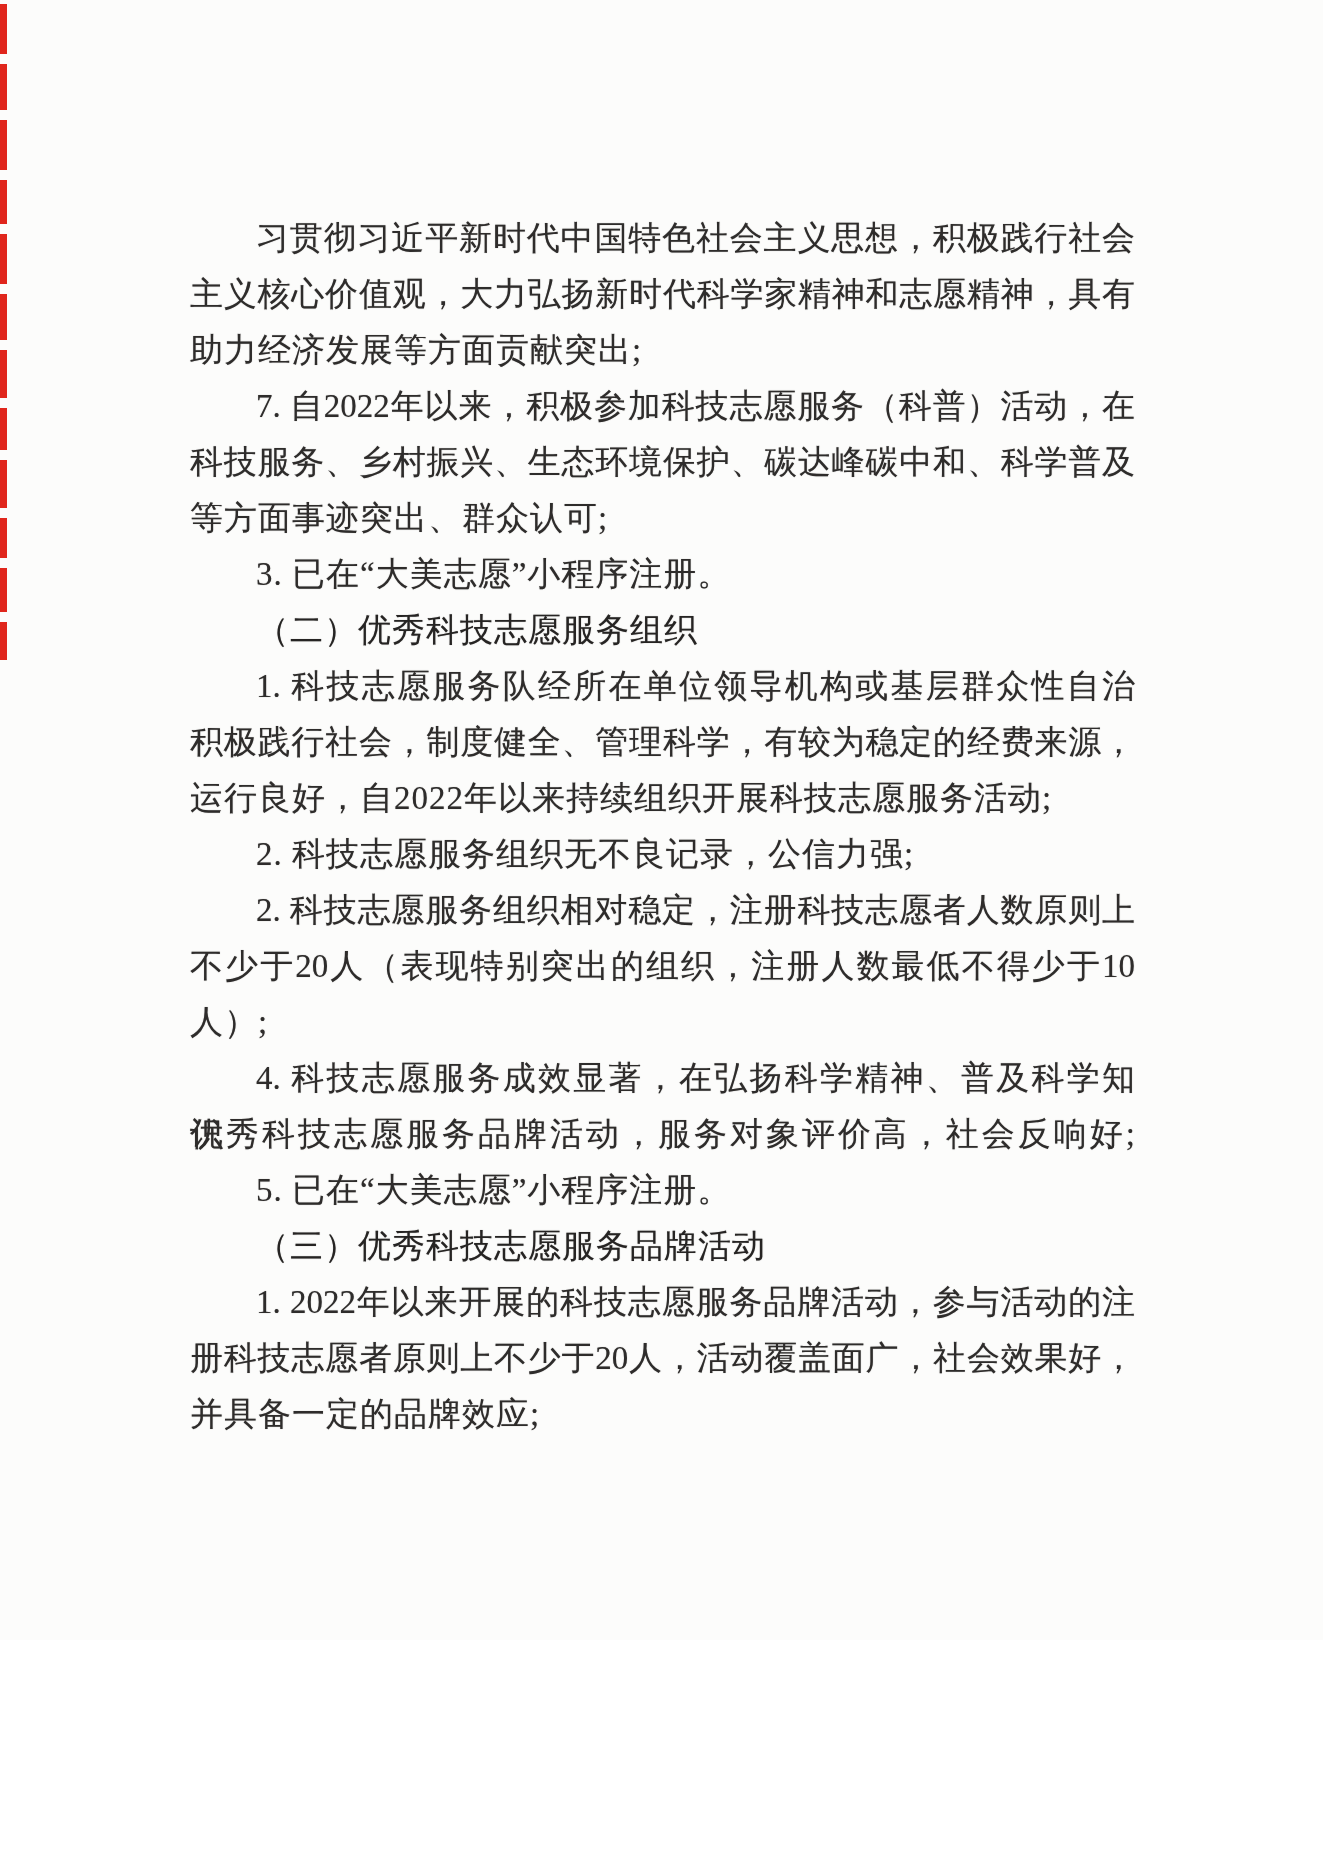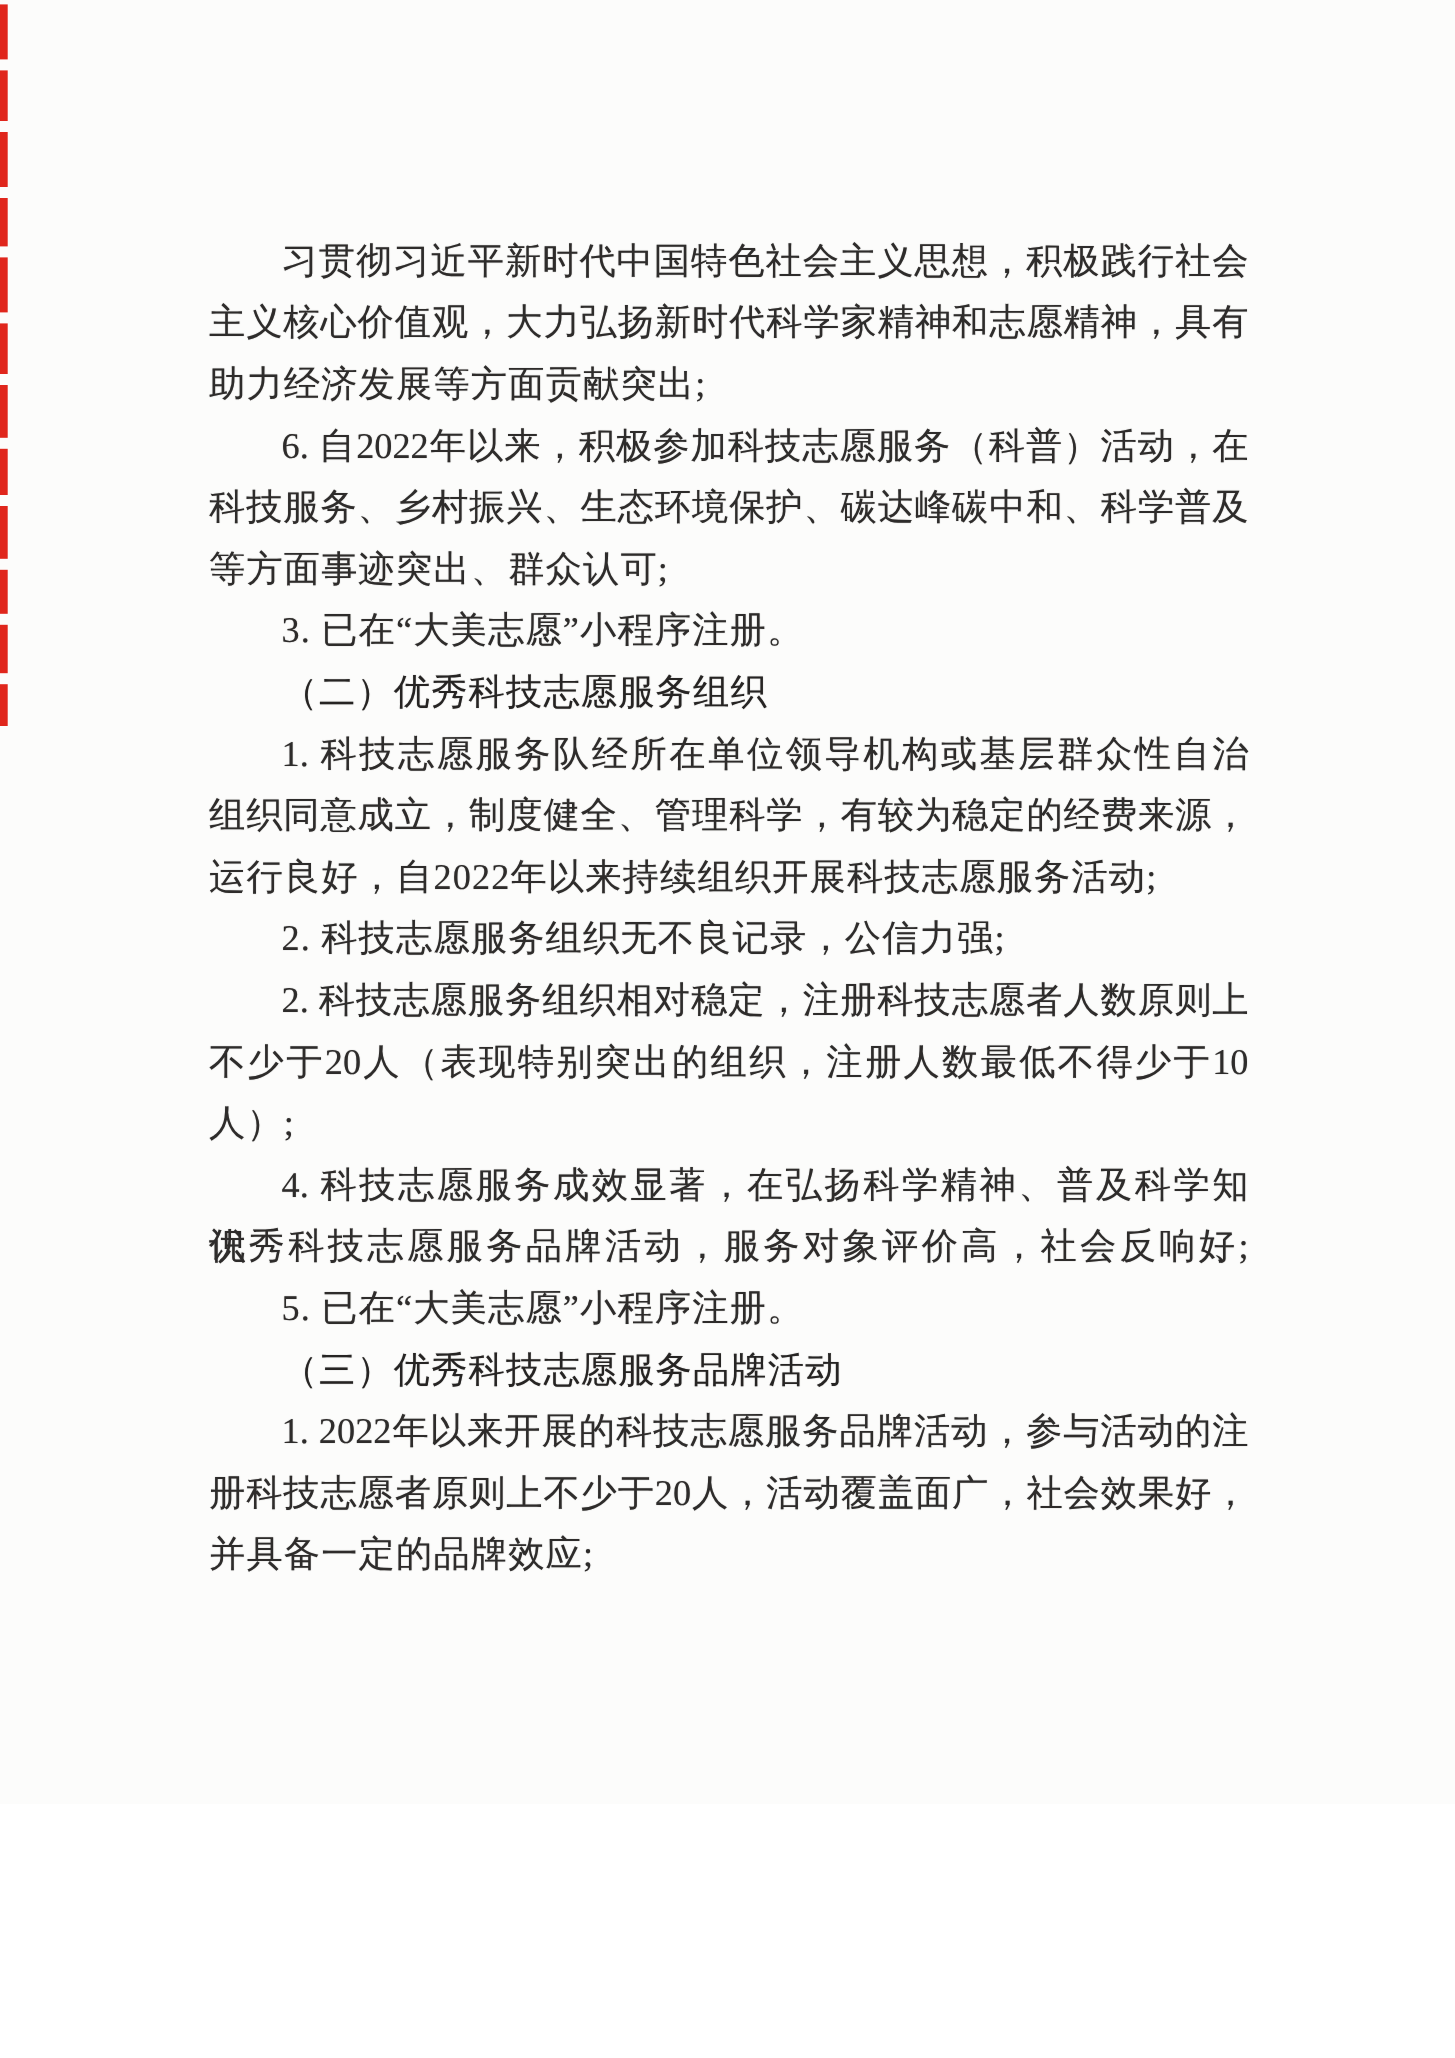--- a/index.html
+++ b/index.html
@@ -82,27 +82,27 @@
       <div class="red-dash" style="top: 408px; height: 42px; background: rgb(224, 38, 28);"></div>
       <div class="red-dash" style="top: 460px; height: 48px; background: rgb(224, 38, 28);"></div>
       <div class="red-dash" style="top: 518px; height: 40px; background: rgb(224, 38, 28);"></div>
       <div class="red-dash" style="top: 568px; height: 44px; background: rgb(224, 38, 28);"></div>
       <div class="red-dash" style="top: 622px; height: 38px; background: rgb(224, 38, 28);"></div>
     </div>
   <div class="text-block">
       <div class="line indent fill">习贯彻习近平新时代中国特色社会主义思想，积极践行社会</div>
       <div class="line fill">主义核心价值观，大力弘扬新时代科学家精神和志愿精神，具有</div>
       <div class="line">助力经济发展等方面贡献突出;</div>
-      <div class="line indent fill">6. 自2022年以来，积极参加科技志愿服务（科普）活动，在</div>
+      <div class="line indent fill">7. 自2022年以来，积极参加科技志愿服务（科普）活动，在</div>
       <div class="line fill">科技服务、乡村振兴、生态环境保护、碳达峰碳中和、科学普及</div>
       <div class="line">等方面事迹突出、群众认可;</div>
       <div class="line indent">3. 已在“大美志愿”小程序注册。</div>
       <div class="line indent bold">（二）优秀科技志愿服务组织</div>
       <div class="line indent fill">1. 科技志愿服务队经所在单位领导机构或基层群众性自治</div>
-      <div class="line fill">组织同意成立，制度健全、管理科学，有较为稳定的经费来源，</div>
+      <div class="line fill">积极践行社会，制度健全、管理科学，有较为稳定的经费来源，</div>
       <div class="line">运行良好，自2022年以来持续组织开展科技志愿服务活动;</div>
       <div class="line indent">2. 科技志愿服务组织无不良记录，公信力强;</div>
       <div class="line indent fill">2. 科技志愿服务组织相对稳定，注册科技志愿者人数原则上</div>
       <div class="line fill">不少于20人（表现特别突出的组织，注册人数最低不得少于10</div>
       <div class="line">人）;</div>
       <div class="line indent fill">4. 科技志愿服务成效显著，在弘扬科学精神、普及科学知识、</div>
       <div class="line fill">优秀科技志愿服务品牌活动，服务对象评价高，社会反响好;</div>
       <div class="line indent">5. 已在“大美志愿”小程序注册。</div>
       <div class="line indent bold">（三）优秀科技志愿服务品牌活动</div>
       <div class="line indent fill">1. 2022年以来开展的科技志愿服务品牌活动，参与活动的注</div>

